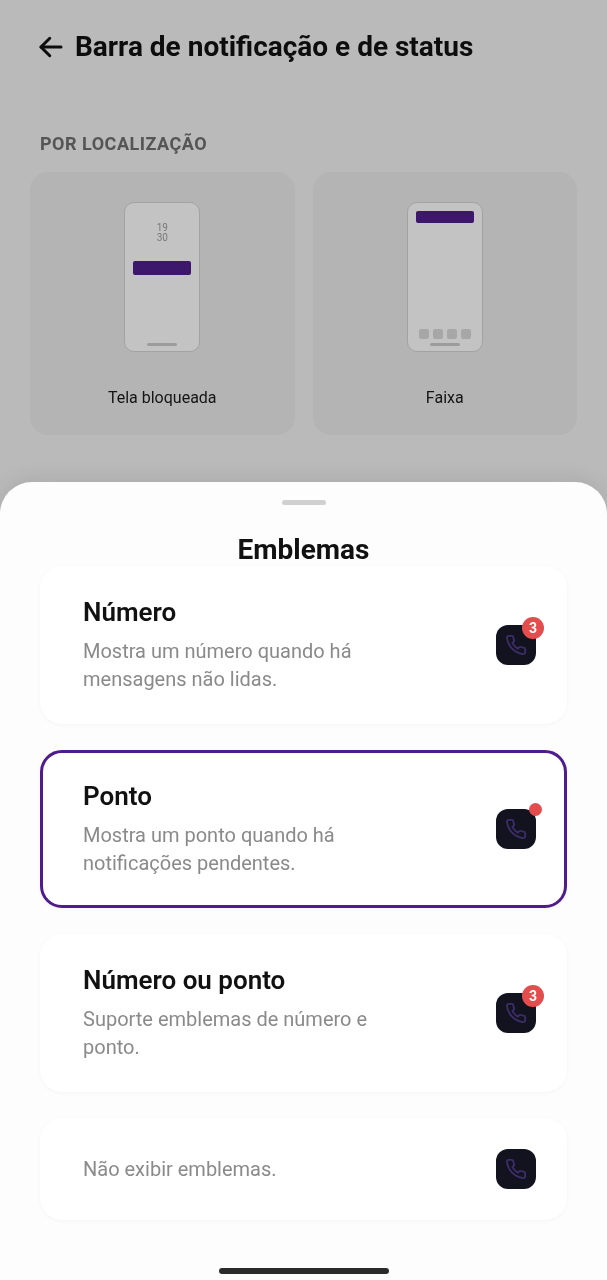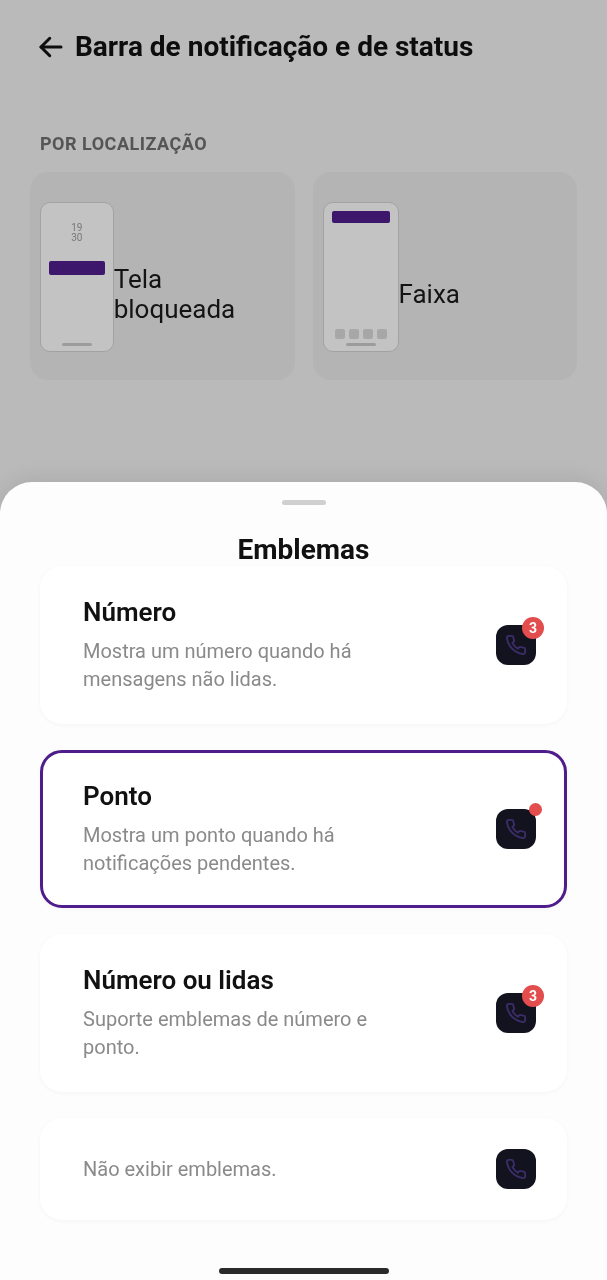--- a/index.html
+++ b/index.html
@@ -19,34 +19,35 @@
   .back-arrow { width: 30px; height: 30px; display:flex; align-items:center; justify-content:center; }
   .page-title { font-size: 28px; font-weight: 700; color: #111; }
 
   .section-label { padding: 50px 40px 18px 40px; font-size: 18px; font-weight: 700; color: #6d6d6d; letter-spacing: 0.5px; }
 
   .option-row { display: flex; gap: 18px; padding: 0 30px; }
   .option-card {
     flex: 1;
     background: #e7e7e7;
     border-radius: 18px;
-    display: flex; flex-direction: row; align-items: center;
+    display: flex; flex-direction: column; align-items: center;
     padding: 30px 10px 28px 10px;
+    gap: 24px;
   }
   .phone-mock {
     width: 76px; height: 150px; background: #fafafa; border: 1px solid #d0d0d0; border-radius: 10px;
     position: relative; display:flex; flex-direction:column; align-items:center;
   }
   .lock-clock { font-size: 10px; color:#9a9a9a; margin-top:20px; line-height:1; text-align:center;}
   .lock-bar { position:absolute; top:58px; left:8px; right:8px; height:14px; background:#4e1d8b; border-radius:2px;}
   .phone-home-indicator { position:absolute; bottom:5px; left:50%; transform:translateX(-50%); width:30px; height:3px; background:#c8c8c8; border-radius:2px;}
   .banner-bar { position:absolute; top:8px; left:8px; right:8px; height:12px; background:#4e1d8b; border-radius:2px;}
   .app-icons-row { position:absolute; bottom:12px; left:0; right:0; display:flex; justify-content:center; gap:4px;}
   .app-icons-row span { width:10px; height:10px; background:#d6d6d6; border-radius:2px;}
-  .option-label { margin-top: 34px; font-size: 26px; color:#1a1a1a; }
+  .option-label { margin-top: 12px; font-size: 16px; color:#1a1a1a; }
 
   
   .sheet {
     position: absolute; left:0; right:0; bottom:0;
     top: 482px;
     background: #fdfdfd;
     border-radius: 32px 32px 0 0;
     box-shadow: 0 -4px 20px rgba(0,0,0,0.08);
     padding: 18px 0 0 0;
     display:flex; flex-direction:column;
@@ -160,21 +161,21 @@
           <svg viewBox="0 0 24 24" fill="none" stroke="#3d2e6b" stroke-width="2">
               <path d="M22 16.92v3a2 2 0 0 1-2.18 2 19.79 19.79 0 0 1-8.63-3.07 19.5 19.5 0 0 1-6-6A19.79 19.79 0 0 1 2.12 4.18 2 2 0 0 1 4.11 2h3a2 2 0 0 1 2 1.72c.13.96.37 1.9.72 2.81a2 2 0 0 1-.45 2.11L8.09 9.91a16 16 0 0 0 6 6l1.27-1.27a2 2 0 0 1 2.11-.45c.91.35 1.85.59 2.81.72A2 2 0 0 1 22 16.92z"></path>
             </svg>
         </div>
         <div class="dot-badge"></div>
       </div>
     </div>
 
     <div class="choice">
       <div class="choice-text">
-        <div class="choice-title">Número ou lidas</div>
+        <div class="choice-title">Número ou ponto</div>
         <div class="choice-sub">Suporte emblemas de número e ponto.</div>
       </div>
       <div class="badge-icon">
         <div class="app-square">
           <svg viewBox="0 0 24 24" fill="none" stroke="#3d2e6b" stroke-width="2">
               <path d="M22 16.92v3a2 2 0 0 1-2.18 2 19.79 19.79 0 0 1-8.63-3.07 19.5 19.5 0 0 1-6-6A19.79 19.79 0 0 1 2.12 4.18 2 2 0 0 1 4.11 2h3a2 2 0 0 1 2 1.72c.13.96.37 1.9.72 2.81a2 2 0 0 1-.45 2.11L8.09 9.91a16 16 0 0 0 6 6l1.27-1.27a2 2 0 0 1 2.11-.45c.91.35 1.85.59 2.81.72A2 2 0 0 1 22 16.92z"></path>
             </svg>
         </div>
         <div class="count-badge">3</div>
       </div>

